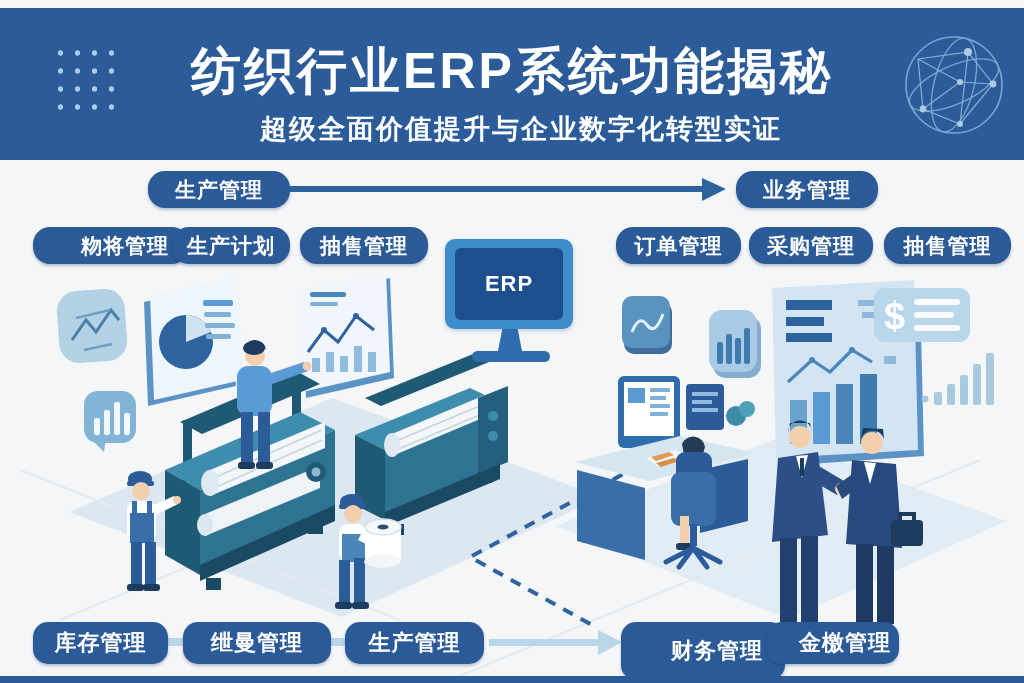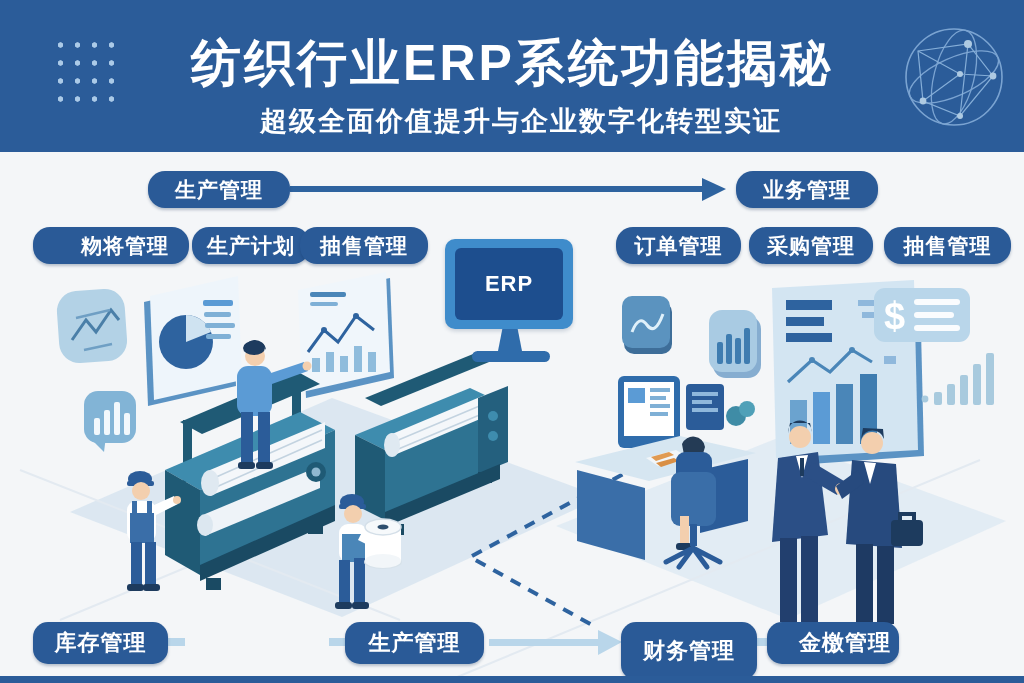--- a/index.html
+++ b/index.html
@@ -3,21 +3,21 @@
 <meta charset="utf-8">
 <style>
   html,body{margin:0;padding:0;background:#e9ebee;}
   .stage{
     position:relative;width:1024px;height:683px;overflow:hidden;
     background:#f4f6f8;
     font-family:"Liberation Sans","DejaVu Sans",sans-serif;
   }
   
   .header{
-    position:absolute;left:0;top:0;width:1024px;height:152px;
+    position:absolute;left:0;top:8px;width:1024px;height:152px;
     background:#2b5c99;color:#fff;text-align:center;
   }
   .title{
     position:absolute;left:0;right:0;top:30px;
     font-size:50px;font-weight:bold;letter-spacing:3px;
   }
   .subtitle{
     position:absolute;left:0;right:0;top:103px;
     font-size:27px;font-weight:bold;letter-spacing:2px;margin-left:18px;
   }
@@ -327,26 +327,27 @@
   <div class="erp-screen">
     <span>ERP</span>
   </div>
   <div class="erp-neck"></div>
   <div class="erp-base"></div>
 
   <div class="pill" style="left:148px;top:171px;width:142px;height:37px;">生产管理</div>
   <div class="pill" style="left:736px;top:171px;width:142px;height:37px;">业务管理</div>
 
   <div class="pill" style="left:33px;top:227px;width:128px;height:37px;padding-left:28px;">粅将管理</div>
-  <div class="pill" style="left:172px;top:227px;width:118px;height:37px;margin-left:20px;">生产计划</div>
+  <div class="pill" style="left:172px;top:227px;width:118px;height:37px;">生产计划</div>
   <div class="pill" style="left:300px;top:227px;width:128px;height:37px;">抽售管理</div>
 
   <div class="pill" style="left:616px;top:227px;width:125px;height:37px;">订单管理</div>
   <div class="pill" style="left:749px;top:227px;width:124px;height:37px;">采购管理</div>
   <div class="pill" style="left:884px;top:227px;width:127px;height:37px;">抽售管理</div>
 
   <div class="pill big" style="left:33px;top:622px;width:135px;height:42px;">库存管理</div>
+  <div class="pill big" style="left:183px;top:622px;width:148px;height:42px;">绁曼管理</div>
   <div class="pill big" style="left:345px;top:622px;width:139px;height:42px;">生产管理</div>
-  <div class="pill big" style="left:621px;top:622px;width:136px;height:58px;">财务管理</div>
+  <div class="pill big" style="left:621px;top:622px;width:136px;height:58px;padding-left:28px;">财务管理</div>
   <div class="pill big" style="left:767px;top:622px;width:108px;height:42px;padding-left:24px;">金檄管理</div>
 
   <div class="footer-band"></div>
 </div>
 
 </body></html>

